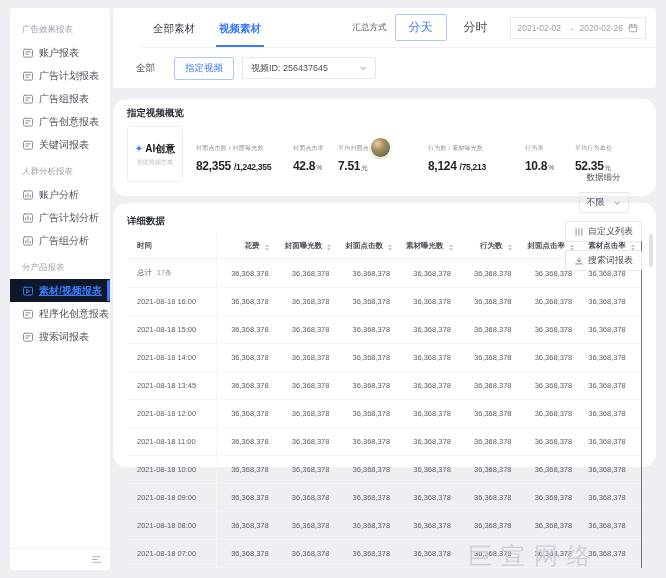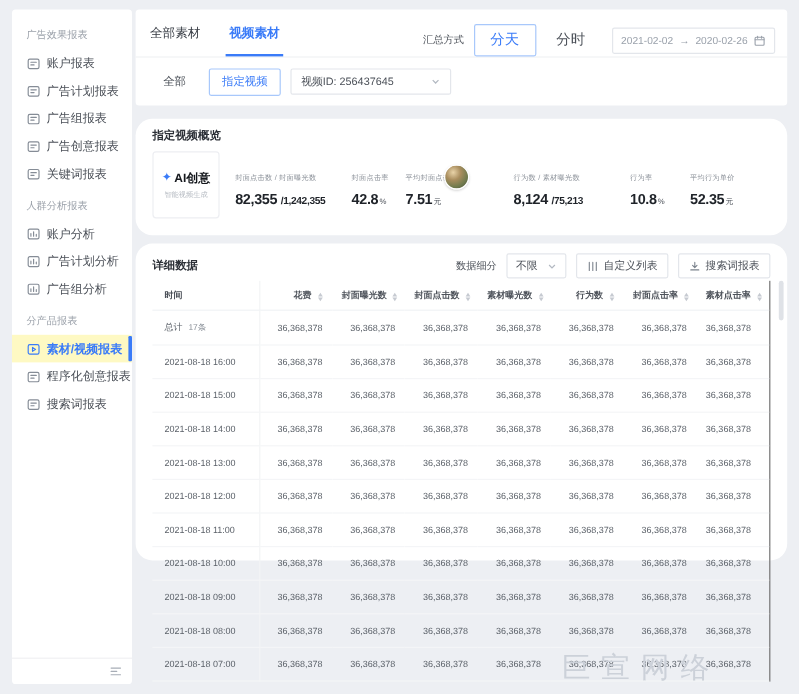--- a/index.html
+++ b/index.html
@@ -19,38 +19,38 @@
     background:#fff; border-radius:3px; padding-top:16px;
   }
   .side-title { font-size:8.5px; color:#9ba1aa; padding-left:12px; margin:10px 0 5px; }
   .side-section:first-child .side-title { margin-top:0; }
   .side-item {
     height:23px; display:flex; align-items:center; gap:5px;
     padding-left:12px; font-size:10px; color:#4b5058; position:relative; cursor:pointer;
     white-space:nowrap;
   }
   .side-item .icn { color:#858c96; }
-  .side-item.active { color:#3a7bf8; background:#fef9c3; font-weight:bold; }
+  .side-item.active { color:#3a7bf8; background:#0f172a; font-weight:bold;text-decoration:underline; }
   .side-item.active .icn { color:#3a7bf8; }
   .side-item.active::after {
     content:""; position:absolute; right:0; top:1px; bottom:1px; width:3px;
     background:#3a7bf8; border-radius:1px;
   }
   .sidebar-footer {
     position:absolute; left:0; right:0; bottom:0; height:22px;
     border-top:1px solid #f0f1f3; display:flex; align-items:center; justify-content:flex-end;
     padding-right:8px;
   }
 
   
   .main { position:absolute; left:113px; top:8px; width:543px; }
   .panel-top { background:#fff; border-radius:3px; height:80px; }
   .tabs-row {
-    height:40px; display:flex; align-items:flex-end;
-    padding:0 10px 0 12px; border-bottom:1px solid #f1f2f4;
+    height:40px; display:flex; align-items:center;
+    padding:0 10px 0 12px; border-bottom:1px solid #f1f2f4;margin-left:28px;
   }
   .tabs { display:flex; gap:24px; height:100%; }
   .tab { font-size:10.5px; color:#363b43; line-height:40px; position:relative; cursor:pointer; }
   .tab.active { color:#3a7bf8; font-weight:bold; }
   .tab.active::after { content:""; position:absolute; left:-3px; right:-3px; bottom:0; height:2px; background:#3a7bf8; }
 
   .summary { margin-left:auto; display:flex; align-items:center; gap:8px; }
   .summary-label { font-size:8.5px; color:#4b5058; }
   .seg { display:flex; align-items:center; gap:3px; }
   .seg-opt { font-size:12px; color:#4b5058; padding:4px 13px; border:1px solid transparent; border-radius:2px; cursor:pointer; }
@@ -96,21 +96,21 @@
   .m-unit { font-size:6.5px; font-weight:normal; color:#4b5058; margin-left:1px; }
   .avatar {
     position:absolute; top:-7px; left:32px; width:21px; height:21px; border-radius:50%;
     background:radial-gradient(circle at 35% 30%, #e8d3a8 0%, #a98d5e 35%, #6f7a4d 68%, #474436 100%);
     border:1px solid #fff; box-shadow:0 1px 2px rgba(0,0,0,.18);
   }
 
   
   .detail-card { margin-top:7px; height:264px; padding:8px 14px 0; position:relative; }
   .detail-head { display:flex; align-items:center; height:21px; }
-  .detail-ctls { margin-left:auto; display:flex; align-items:center; gap:8px; }
+  .detail-ctls { margin-left:auto; display:flex; align-items:center; gap:8px;flex-direction:column; }
   .seg-label2 { font-size:8.5px; color:#4b5058; }
   .limit-select {
     width:50px; height:21px; border:1px solid #e3e6eb; border-radius:2px;
     display:flex; align-items:center; justify-content:space-between; padding:0 7px;
     font-size:9px; color:#4b5058; cursor:pointer;
   }
   .ctl-btn {
     height:21px; border:1px solid #e3e6eb; border-radius:2px; background:#fff;
     display:flex; align-items:center; gap:4px; padding:0 8px; font-size:9px; color:#4b5058; cursor:pointer;
   }
@@ -411,21 +411,21 @@
               <td>2021-08-18 14:00</td>
               <td>36,368,378</td>
               <td>36,368,378</td>
               <td>36,368,378</td>
               <td>36,368,378</td>
               <td>36,368,378</td>
               <td>36,368,378</td>
               <td>36,368,378</td>
             </tr>
             <tr>
-              <td>2021-08-18 13:00</td>
+              <td>2021-08-18 13:45</td>
               <td>36,368,378</td>
               <td>36,368,378</td>
               <td>36,368,378</td>
               <td>36,368,378</td>
               <td>36,368,378</td>
               <td>36,368,378</td>
               <td>36,368,378</td>
             </tr>
             <tr>
               <td>2021-08-18 12:00</td>

